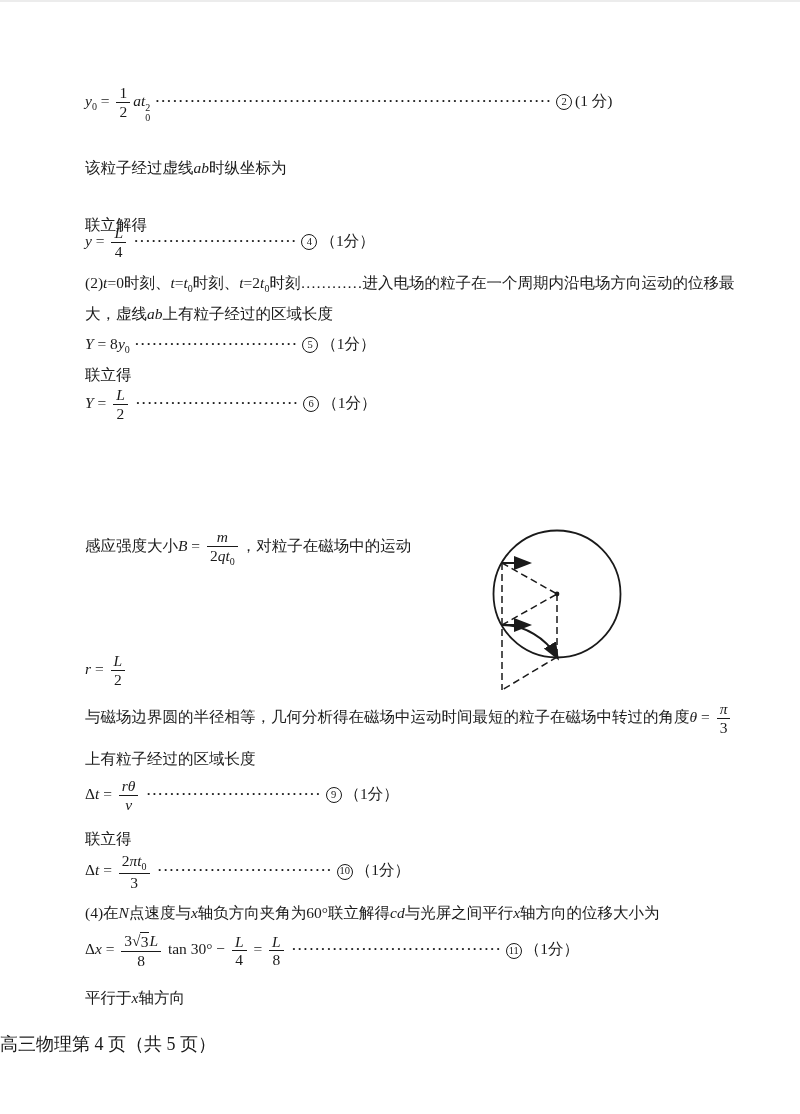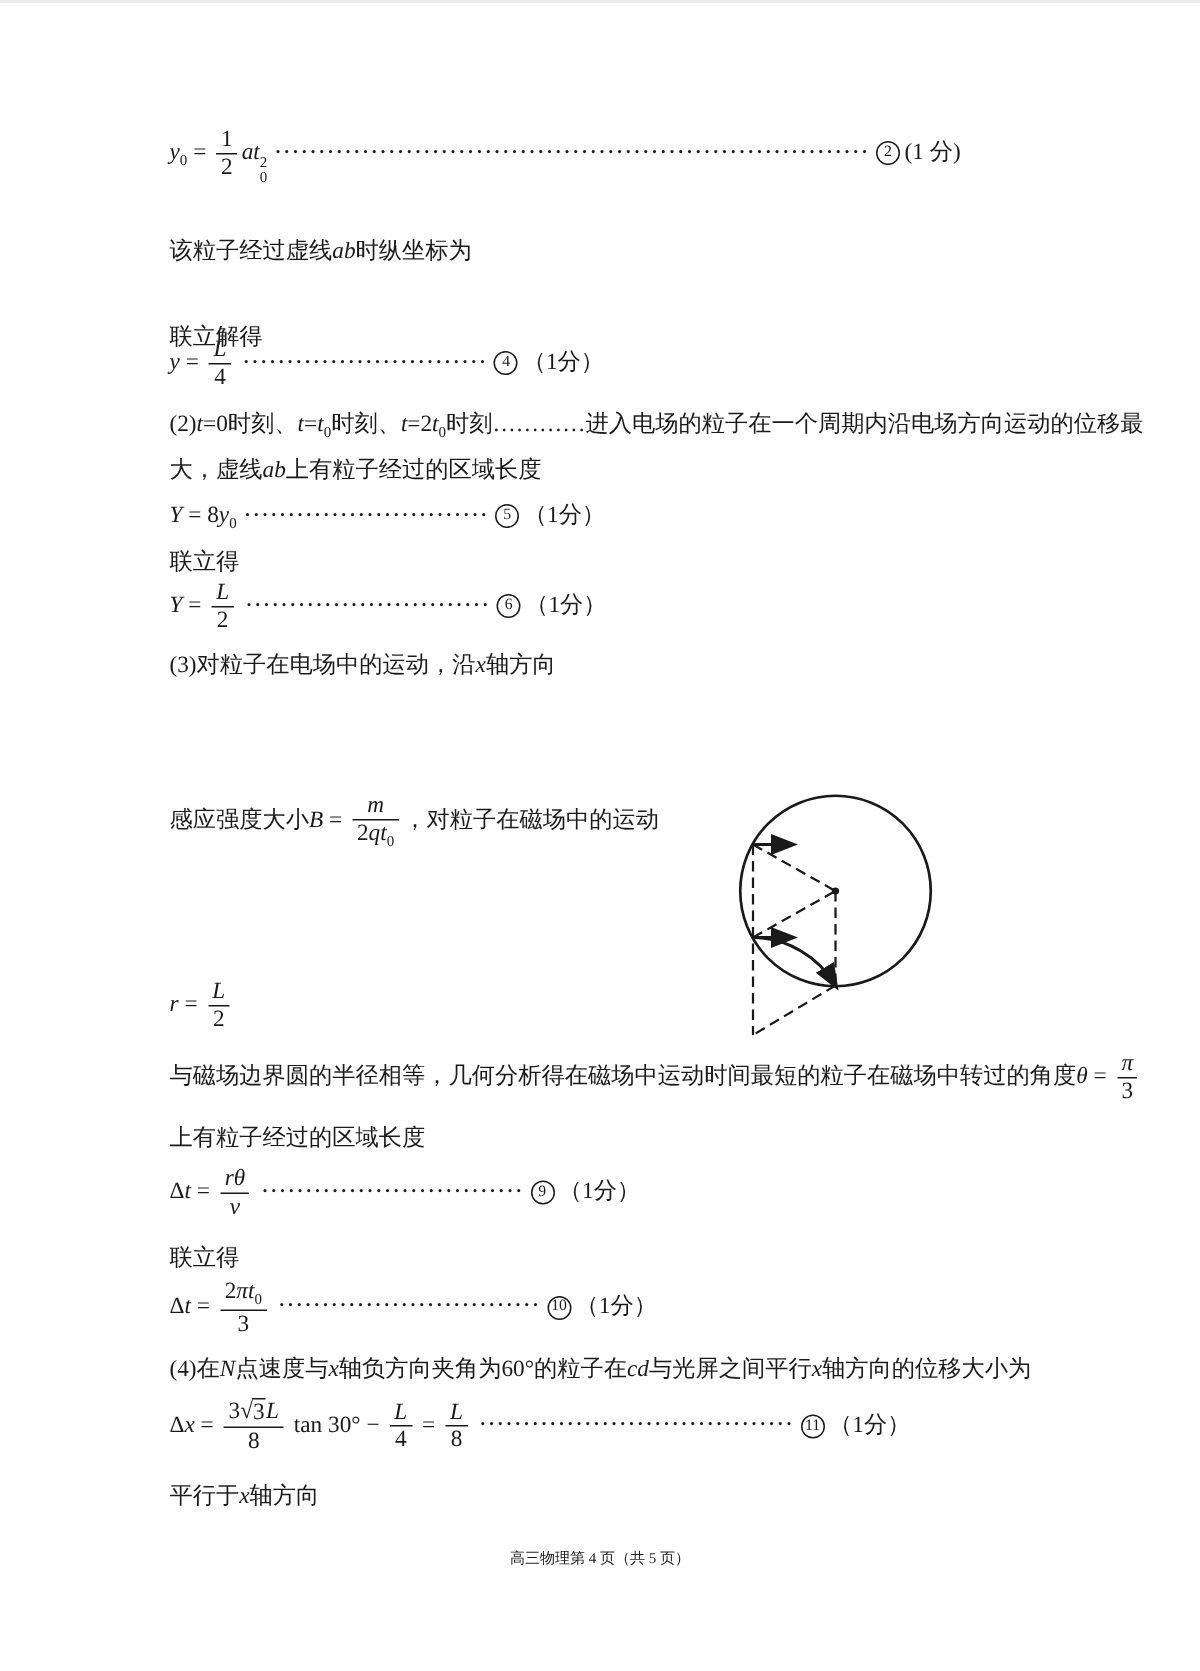--- a/index.html
+++ b/index.html
@@ -12,21 +12,20 @@
     font-family:"Liberation Serif", serif;
     overflow:hidden;
     border-top:2px solid #ececec;
   }
   .line{
     position:absolute;
     left:85px;
     font-size:15.5px;
     line-height:1.35;
     white-space:nowrap;
-    margin-left:28px;
   }
   
   .t{font-style:normal;}
   .i{font-style:italic;font-family:"Liberation Serif", serif;}
   .sub{font-size:10px;vertical-align:-4px;font-style:normal;}
   .sup{font-size:10px;vertical-align:6px;font-style:normal;}
   .ss{display:inline-flex;flex-direction:column;line-height:1;font-size:10px;vertical-align:-5px;text-align:left;font-style:normal;}
   .ss .up{display:block;}
   .ss .dn{display:block;}
   .frac{display:inline-block;vertical-align:middle;text-align:center;margin:0 3px;line-height:1.15;}
@@ -37,50 +36,49 @@
   .sqrt .radbody{border-top:1px solid #1a1a1a;padding:0 1px;}
   .d{font-weight:bold;letter-spacing:1.5px;font-size:13px;vertical-align:1px;margin-left:5px;}
   .badge{
     display:inline-flex;align-items:center;justify-content:center;
     min-width:16px;height:16px;border:1.2px solid #1a1a1a;border-radius:50%;
     font-size:10.5px;font-style:normal;vertical-align:middle;
     margin:0 3px 0 4px;box-sizing:border-box;padding:0 1px;line-height:1;
   }
   .footer{
     position:absolute;left:0;top:1030px;width:800px;
-    text-align:center;font-size:10px;
+    text-align:left;font-size:18px;
   }
   .diagram{position:absolute;left:478px;top:518px;}
 </style>
 </head>
 <body>
 
 <div class="page">
 
   <div class="line" style="top:82px"><span class="i">y</span><span class="sub">0</span><span class="t"> = </span><span class="frac"><span class="fnum"><span class="t">1</span></span><span class="fden"><span class="t">2</span></span></span><span class="i">at</span><span class="ss">
         <span class="up">2</span>
         <span class="dn">0</span>
       </span><span class="d">····································································</span><span class="badge">2</span><span class="t">(1 分)</span></div>
   <div class="line" style="top:156px"><span class="t">该粒子经过虚线</span><span class="i">ab</span><span class="t">时纵坐标为</span></div>
   <div class="line" style="top:213px"><span class="t">联立解得</span></div>
   <div class="line" style="top:222px"><span class="i">y</span><span class="t"> = </span><span class="frac"><span class="fnum"><span class="i">L</span></span><span class="fden"><span class="t">4</span></span></span><span class="d">····························</span><span class="badge">4</span><span class="t">（1分）</span></div>
   <div class="line" style="top:271px"><span class="t">(2)</span><span class="i">t</span><span class="t">=0时刻、</span><span class="i">t</span><span class="t">=</span><span class="i">t</span><span class="sub">0</span><span class="t">时刻、</span><span class="i">t</span><span class="t">=2</span><span class="i">t</span><span class="sub">0</span><span class="t">时刻…………进入电场的粒子在一个周期内沿电场方向运动的位移最</span></div>
   <div class="line" style="top:302px"><span class="t">大，虚线</span><span class="i">ab</span><span class="t">上有粒子经过的区域长度</span></div>
   <div class="line" style="top:332px"><span class="i">Y</span><span class="t"> = 8</span><span class="i">y</span><span class="sub">0</span><span class="d">····························</span><span class="badge">5</span><span class="t">（1分）</span></div>
   <div class="line" style="top:363px"><span class="t">联立得</span></div>
   <div class="line" style="top:384px"><span class="i">Y</span><span class="t"> = </span><span class="frac"><span class="fnum"><span class="i">L</span></span><span class="fden"><span class="t">2</span></span></span><span class="d">····························</span><span class="badge">6</span><span class="t">（1分）</span></div>
-  <div class="line" style="top:432px"><span class="t">(3)对粒子在电场中的运动，沿</span><span class="i">x</span><span class="t">轴方向</span></div>
   <div class="line" style="top:526px"><span class="t">感应强度大小</span><span class="i">B</span><span class="t"> = </span><span class="frac"><span class="fnum"><span class="i">m</span></span><span class="fden"><span class="t">2</span><span class="i">qt</span><span class="sub">0</span></span></span><span class="t">，对粒子在磁场中的运动</span></div>
   <div class="line" style="top:650px"><span class="i">r</span><span class="t"> = </span><span class="frac"><span class="fnum"><span class="i">L</span></span><span class="fden"><span class="t">2</span></span></span></div>
   <div class="line" style="top:698px"><span class="t">与磁场边界圆的半径相等，几何分析得在磁场中运动时间最短的粒子在磁场中转过的角度</span><span class="i">θ</span><span class="t"> = </span><span class="frac"><span class="fnum"><span class="i">π</span></span><span class="fden"><span class="t">3</span></span></span></div>
   <div class="line" style="top:747px"><span class="t">上有粒子经过的区域长度</span></div>
   <div class="line" style="top:775px"><span class="t">Δ</span><span class="i">t</span><span class="t"> = </span><span class="frac"><span class="fnum"><span class="i">rθ</span></span><span class="fden"><span class="i">v</span></span></span><span class="d">······························</span><span class="badge">9</span><span class="t">（1分）</span></div>
   <div class="line" style="top:827px"><span class="t">联立得</span></div>
   <div class="line" style="top:850px"><span class="t">Δ</span><span class="i">t</span><span class="t"> = </span><span class="frac"><span class="fnum"><span class="t">2</span><span class="i">πt</span><span class="sub">0</span></span><span class="fden"><span class="t">3</span></span></span><span class="d">······························</span><span class="badge">10</span><span class="t">（1分）</span></div>
-  <div class="line" style="top:901px"><span class="t">(4)在</span><span class="i">N</span><span class="t">点速度与</span><span class="i">x</span><span class="t">轴负方向夹角为60°的粒子在</span><span class="i">cd</span><span class="t">与光屏之间平行</span><span class="i">x</span><span class="t">轴方向的位移大小为</span></div>
+  <div class="line" style="top:901px"><span class="t">(4)在</span><span class="i">N</span><span class="t">点速度与</span><span class="i">x</span><span class="t">轴负方向夹角为60°联立解得</span><span class="i">cd</span><span class="t">与光屏之间平行</span><span class="i">x</span><span class="t">轴方向的位移大小为</span></div>
   <div class="line" style="top:930px"><span class="t">Δ</span><span class="i">x</span><span class="t"> = </span><span class="frac"><span class="fnum"><span class="t">3</span><span class="sqrt">
             <span class="rad">√</span>
             <span class="radbody"><span class="t">3</span></span>
           </span><span class="i">L</span></span><span class="fden"><span class="t">8</span></span></span><span class="t"> tan 30° − </span><span class="frac"><span class="fnum"><span class="i">L</span></span><span class="fden"><span class="t">4</span></span></span><span class="t"> = </span><span class="frac"><span class="fnum"><span class="i">L</span></span><span class="fden"><span class="t">8</span></span></span><span class="d">····································</span><span class="badge">11</span><span class="t">（1分）</span></div>
   <div class="line" style="top:986px"><span class="t">平行于</span><span class="i">x</span><span class="t">轴方向</span></div>
 
   <svg class="diagram" width="175" height="185" viewBox="0 0 175 185">
     <defs>
       <marker id="ah" markerWidth="9" markerHeight="8" refX="7" refY="3.5" orient="auto">
         <path d="M0,0 L9,3.5 L0,7 z" fill="#1a1a1a"></path>

